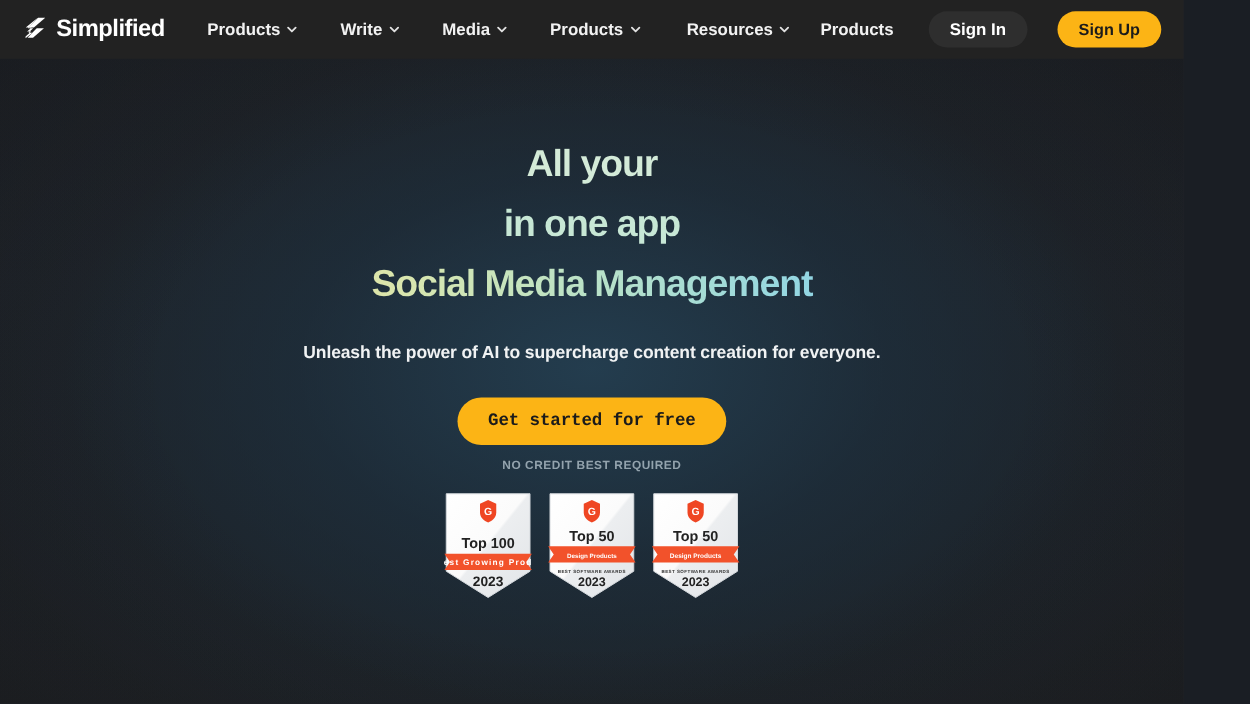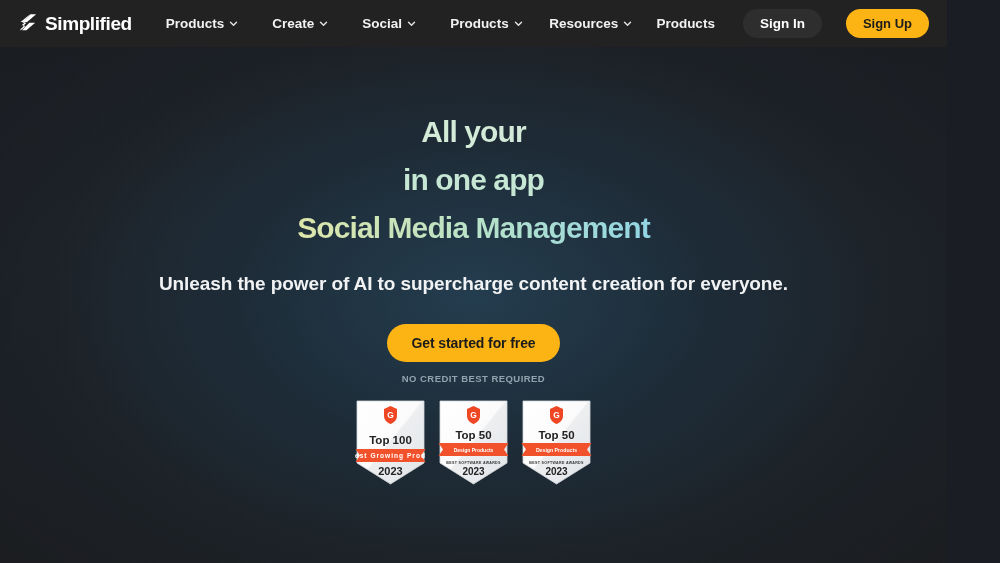--- a/index.html
+++ b/index.html
@@ -153,38 +153,38 @@
   }
   .hl-3 {
     background: linear-gradient(90deg, #c6e6d2 0%, #c8e8d8 100%);
     -webkit-background-clip: text;
     background-clip: text;
     color: transparent;
   }
 
   .subheadline {
     margin-top: 21px;
-    font-size: 19px;
+    font-size: 14px;
     font-weight: 700;
     color: #f0f2f3;
     letter-spacing: -0.1px;
   }
 
   .cta-wrap { margin-top: 29px; }
 
   .btn-cta {
     background: #fcb415;
     color: #1b1b1b;
     font-size: 14px;
     font-weight: 700;
     border: none;
     border-radius: 999px;
     padding: 11px 24px;
     cursor: pointer;
-    font-family: Liberation Sans, sans-serif;
+    font-family: Liberation Mono, monospace;
     letter-spacing: -0.1px;
   }
 
   .no-card {
     margin-top: 11px;
     font-size: 9.5px;
     font-weight: 700;
     letter-spacing: 0.45px;
     color: #93a3ad;
   }
@@ -223,27 +223,27 @@
     </a>
 
     <ul class="nav-links">
       <li class="nav-item">
         <span>Products</span>
         <svg class="chev" viewBox="0 0 12 12">
             <path d="M2 4.2 L6 8.2 L10 4.2" fill="none" stroke="#f2f2f2" stroke-width="1.9" stroke-linecap="round" stroke-linejoin="round"></path>
           </svg>
       </li>
       <li class="nav-item">
-        <span>Create</span>
+        <span>Write</span>
         <svg class="chev" viewBox="0 0 12 12">
             <path d="M2 4.2 L6 8.2 L10 4.2" fill="none" stroke="#f2f2f2" stroke-width="1.9" stroke-linecap="round" stroke-linejoin="round"></path>
           </svg>
       </li>
       <li class="nav-item">
-        <span>Social</span>
+        <span>Media</span>
         <svg class="chev" viewBox="0 0 12 12">
             <path d="M2 4.2 L6 8.2 L10 4.2" fill="none" stroke="#f2f2f2" stroke-width="1.9" stroke-linecap="round" stroke-linejoin="round"></path>
           </svg>
       </li>
       <li class="nav-item">
         <span>Products</span>
         <svg class="chev" viewBox="0 0 12 12">
             <path d="M2 4.2 L6 8.2 L10 4.2" fill="none" stroke="#f2f2f2" stroke-width="1.9" stroke-linecap="round" stroke-linejoin="round"></path>
           </svg>
       </li>

